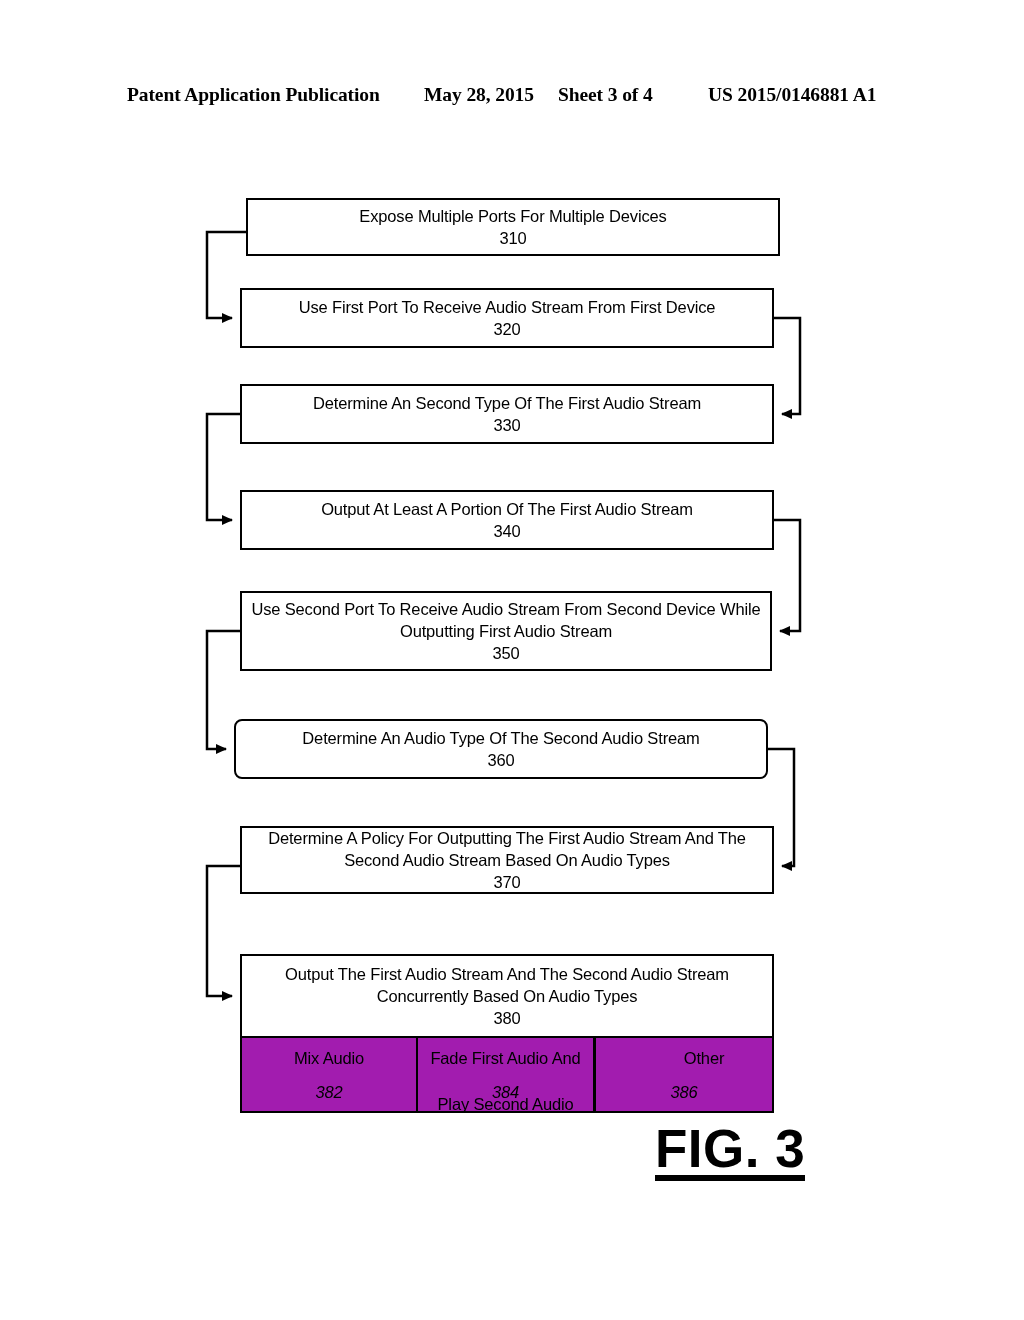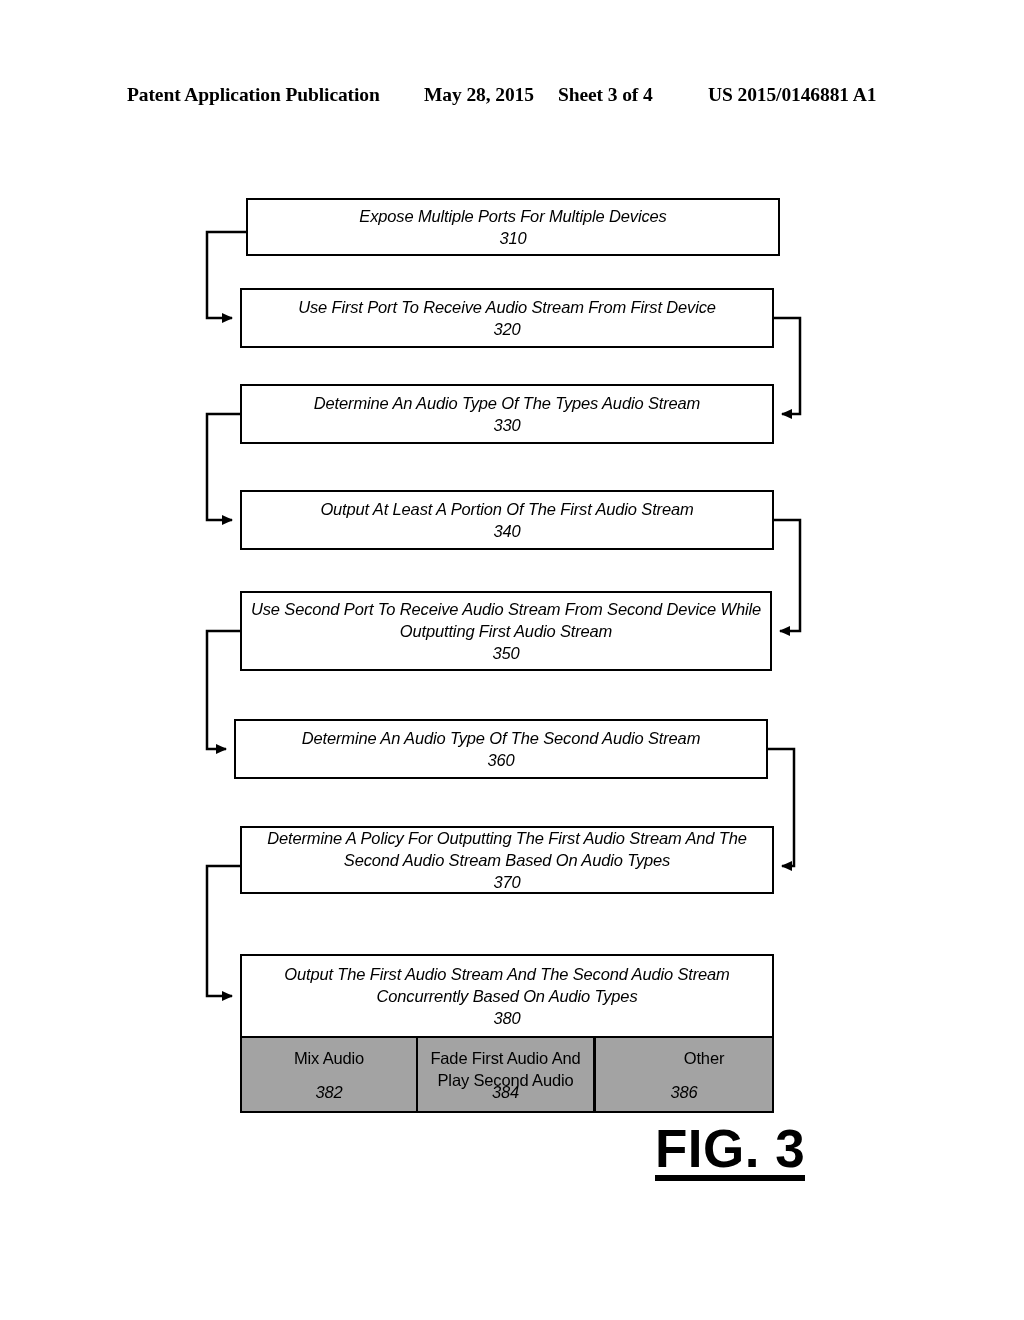--- a/index.html
+++ b/index.html
@@ -61,46 +61,45 @@
     border: 2.5px solid #000000;
     background: #ffffff;
     display: flex;
     flex-direction: column;
     align-items: center;
     justify-content: center;
     text-align: center;
     font-size: 16.5px;
     line-height: 1.34;
     letter-spacing: -0.15px;
-    font-style: italic;
   }
   .pbox .ptext { display: block; }
   .pbox .pnum  { display: block; }
 
   #box-310 { left: 246px; top: 198px; width: 534px; height: 58px; }
   #box-320 { left: 240px; top: 288px; width: 534px; height: 60px; }
   #box-330 { left: 240px; top: 384px; width: 534px; height: 60px; }
   #box-340 { left: 240px; top: 490px; width: 534px; height: 60px; }
   #box-350 { left: 240px; top: 591px; width: 532px; height: 80px; }
-  #box-360 { left: 234px; top: 719px; width: 534px; height: 60px; }
+  #box-360 { left: 234px; top: 719px; width: 534px; height: 60px; border-radius: 8px; }
   #box-370 { left: 240px; top: 826px; width: 534px; height: 68px; }
   #box-380 { left: 240px; top: 954px; width: 534px; height: 84px; }
 
   
   #subrow {
     position: absolute;
     left: 240px;
     top: 1038px;
     width: 534px;
     height: 75px;
     display: flex;
     box-sizing: border-box;
     border: 2.5px solid #000000;
     border-top: none;
-    background: #a3a3a3;
+    background: #a21caf;
   }
   #subrow .subbox {
     box-sizing: border-box;
     display: flex;
     flex-direction: column;
     align-items: center;
     justify-content: flex-start;
     text-align: center;
     font-size: 16.5px;
     line-height: 1.34;
@@ -111,21 +110,21 @@
   #subrow .subbox .slabel { display: block; }
   #subrow .subbox .snum {
     display: block;
     position: absolute;
     bottom: 8px;
     left: 0;
     right: 0;
     font-style: italic;
   }
   #sub-382 { width: 176px; border-right: 2.5px solid #000000; }
-  #sub-384 { width: 178px; border-right: 3.5px solid #000000; }
+  #sub-384 { width: 178px; border-right: 3.5px solid #000000; gap: 24px; }
   #sub-386 { flex: 1 1 auto; padding-left: 40px; }
 
   
   #fig-caption {
     position: absolute;
     left: 655px;
     top: 1122px;
     font-family: "Liberation Sans", sans-serif;
     font-weight: bold;
     font-size: 53px;
@@ -180,21 +179,21 @@
     <span class="ptext">Expose Multiple Ports For Multiple Devices</span>
     <span class="pnum">310</span>
   </div>
 
   <div class="pbox" id="box-320">
     <span class="ptext">Use First Port To Receive Audio Stream From First Device</span>
     <span class="pnum">320</span>
   </div>
 
   <div class="pbox" id="box-330">
-    <span class="ptext">Determine An Audio Type Of The Types Audio Stream</span>
+    <span class="ptext">Determine An Second Type Of The First Audio Stream</span>
     <span class="pnum">330</span>
   </div>
 
   <div class="pbox" id="box-340">
     <span class="ptext">Output At Least A Portion Of The First Audio Stream</span>
     <span class="pnum">340</span>
   </div>
 
   <div class="pbox" id="box-350">
     <span class="ptext">Use Second Port To Receive Audio Stream From Second Device While</span>

